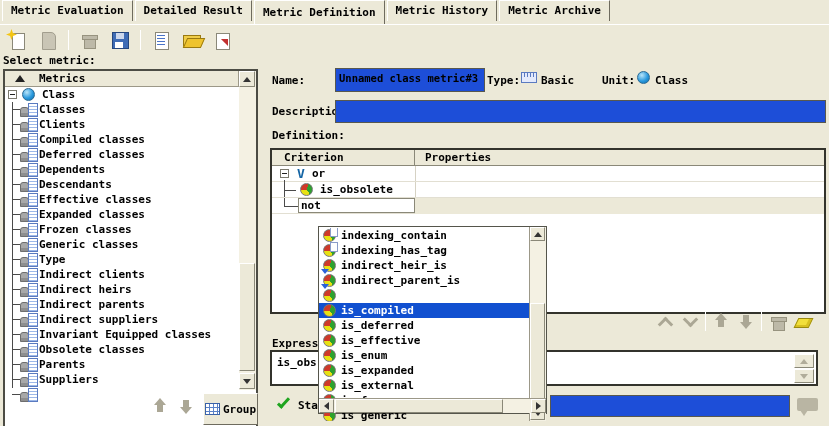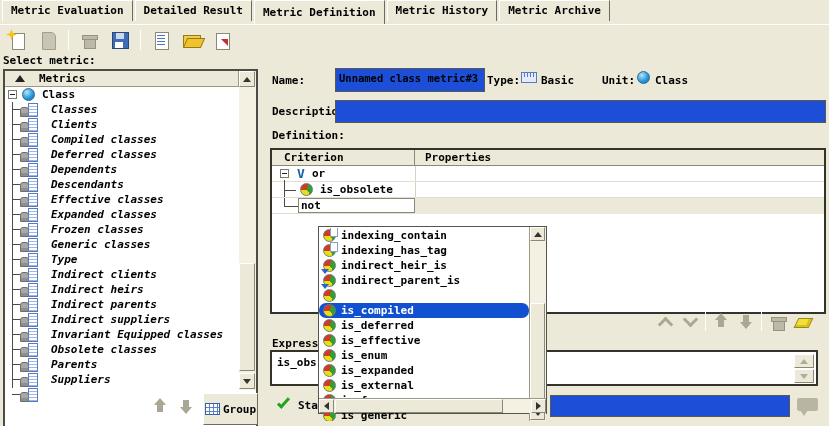--- a/index.html
+++ b/index.html
@@ -106,21 +106,21 @@
 
   
   .panel { position:absolute; left:3px; top:69px; width:255px; height:369px;
            border:2px solid #4c4c44; background:#fff; }
   .phead { position:absolute; left:0; top:0; right:17px; height:16px; background:var(--bg,#ece9d8);
            border-bottom:1px solid #9c9888; border-right:1px solid #9c9888;
            display:flex; align-items:center; gap:14px; padding-left:10px; }
   .tcontent { position:absolute; left:0; top:16px; right:17px; bottom:0; overflow:hidden; background:#fff; }
   .trow { height:15px; display:flex; align-items:center; white-space:nowrap; }
   .trow.root  { padding-left:3px; gap:5px; }
-  .trow.child { padding-left:15px; gap:12px; position:relative;font-style:italic; }
+  .trow.child { padding-left:15px; gap:0; position:relative; }
   .trow.child::before { content:""; position:absolute; left:7px; top:7px; width:8px; height:1px; background:#4a4a4a; }
   .vline { position:absolute; left:7px; top:15px; width:1px; height:286px; background:#4a4a4a; }
   .tlabel { padding-left:2px; }
 
   .vsb { position:absolute; right:0; top:0; width:17px; height:319px; background:#f4f1e3; }
   .sbtn { position:absolute; width:16px; height:16px; background:var(--bg,#ece9d8);
           border:1px solid; border-color:#fff #8a8878 #8a8878 #fff;
           display:flex; align-items:center; justify-content:center; }
   .sthumb { position:absolute; width:16px; background:var(--bg,#ece9d8);
           border:1px solid; border-color:#fff #8a8878 #8a8878 #fff; }
@@ -142,21 +142,21 @@
   .dthead .c1 { width:143px; border-right:1px solid #8a8878; padding-left:12px; line-height:15px; }
   .dthead .c2 { padding-left:10px; line-height:15px; }
   .coldiv { position:absolute; left:143px; top:16px; width:1px; height:48px; background:#d6d2c4; }
   .drow { position:absolute; left:0; right:0; height:16px; border-bottom:1px solid #e2dfd2; }
 
   
   .dropdown { position:absolute; left:318px; top:214px; width:229px; height:188px;
               background:#fff; border:1px solid #55554b; z-index:10;margin-top:12px; }
   .ddlist { position:absolute; left:0; top:1px; right:17px; height:193px; overflow:hidden; }
   .ddrow { height:15px; display:flex; align-items:center; gap:5px; padding-left:4px; white-space:nowrap; }
-  .ddrow.sel { background:var(--sel,#1150d0); color:#fff;border-radius:7px; }
+  .ddrow.sel { background:var(--sel,#1150d0); color:#fff; }
   .ddvsb { position:absolute; right:0; top:0; width:17px; height:194px; background:#f4f1e3;
            border-left:1px solid #9c9888; }
   .ddhsb { position:absolute; left:0; right:0; bottom:0; height:15px; background:#f4f1e3;
            border-top:1px solid #9c9888; }
   .ddhsb .sbtn, .ddvsb .sbtn { width:15px; height:14px; }
   .checkmark { position:absolute; left:277px; top:399px; width:13px; height:6px;
            border-left:3px solid #1fa51f; border-bottom:3px solid #1fa51f; transform:rotate(-48deg); }
   .bubble { position:absolute; left:797px; top:398px; width:21px; height:13px;
            background:#b9b5a3; border-radius:2px; }
   .bubble::after { content:""; position:absolute; left:3px; bottom:-5px; width:0; height:0;

